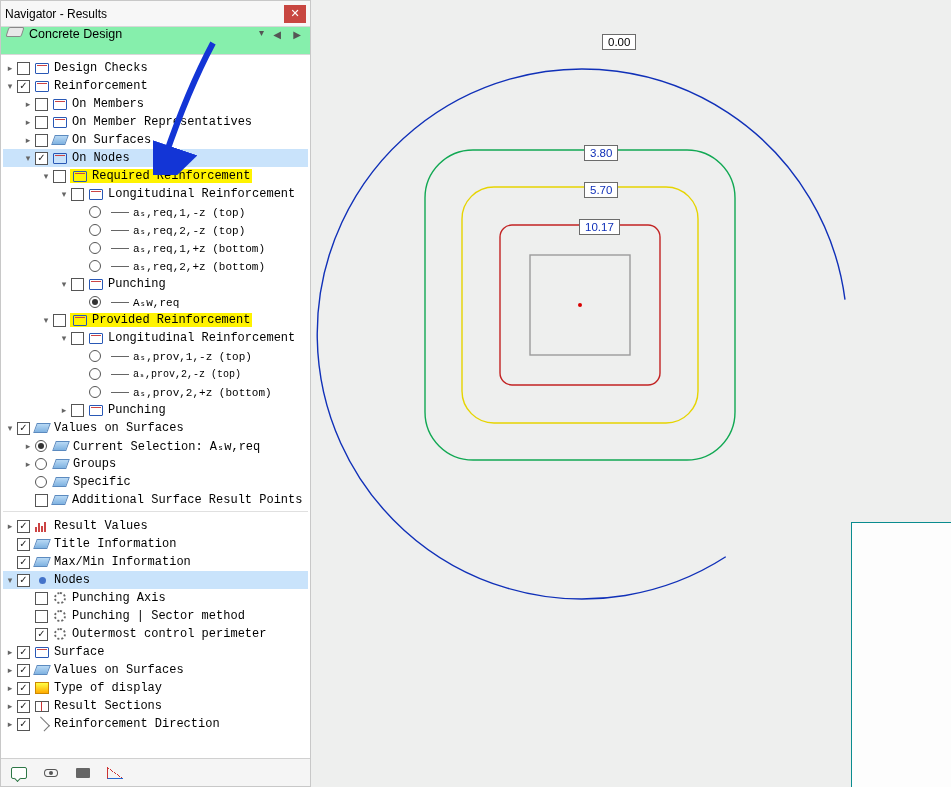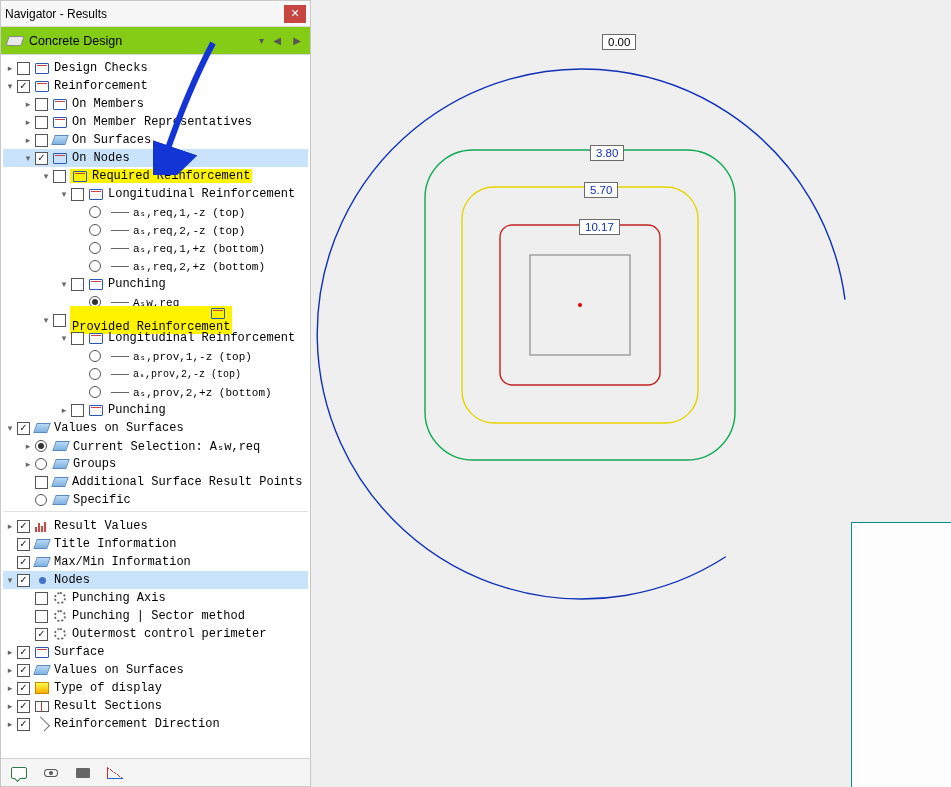--- a/index.html
+++ b/index.html
@@ -38,24 +38,24 @@
   .close-btn {
     width: 22px; height: 18px;
     background: #c84641;
     color: #fff;
     display: flex; align-items: center; justify-content: center;
     font-size: 11px;
     cursor: pointer;
   }
   .category-bar {
     height: 28px;
-    background: #84cc16;
+    background: #86efac;
     border-bottom: 1px solid #d8d8d8;
     display: flex;
-    align-items: center;
+    align-items: flex-start;
     padding: 0 6px;
     gap: 6px;
   }
   .cat-icon {
     width: 16px; height: 10px;
     border: 1px solid #888;
     border-radius: 2px;
     transform: skewX(-18deg);
     background: #e8e8e8;
   }
@@ -364,21 +364,21 @@
       <span class="indent" style="width:86px"></span>
       <span class="radio sel"></span>
         <span class="dashline"></span>
       <span class="label" style="font-size:11px">Aₛw,req</span>
     </div>
 
     <div class="row highlighted">
       <span class="indent" style="width:36px"></span>
       <span class="expander">▾</span>
       <span class="chk"></span>
-      <span class="label-wrap" style="display:flex;align-items:flex-end;flex-direction:column;">
+      <span class="label-wrap" style="display:flex;align-items:flex-start;">
         <span class="ticon">
             <span class="ico-member"></span>
           </span>
         <span class="label">Provided Reinforcement</span>
       </span>
     </div>
 
     <div class="row">
       <span class="indent" style="width:54px"></span>
       <span class="expander">▾</span>
@@ -440,33 +440,33 @@
       <span class="indent" style="width:18px"></span>
       <span class="expander">▸</span>
       <span class="radio"></span>
       <span class="ticon">
           <span class="ico-surface"></span>
         </span>
       <span class="label">Groups</span>
     </div>
     <div class="row">
       <span class="indent" style="width:32px"></span>
+      <span class="radio"></span>
+      <span class="ticon">
+          <span class="ico-surface"></span>
+        </span>
+      <span class="label">Specific</span>
+    </div>
+    <div class="row">
+      <span class="indent" style="width:32px"></span>
       <span class="chk"></span>
       <span class="ticon">
           <span class="ico-surface"></span>
         </span>
       <span class="label">Additional Surface Result Points</span>
-    </div>
-    <div class="row">
-      <span class="indent" style="width:32px"></span>
-      <span class="radio"></span>
-      <span class="ticon">
-          <span class="ico-surface"></span>
-        </span>
-      <span class="label">Specific</span>
     </div>
 
     <div style="height:4px;border-top:1px solid #e0e0e0;margin:2px 0"></div>
 
     <div class="row">
       <span class="indent" style="width:0px"></span>
       <span class="expander">▸</span>
       <span class="chk">✓</span>
       <span class="ticon">
           <span class="ico-bars">
@@ -611,21 +611,21 @@
       <rect x="151" y="187" width="236" height="236" rx="32" ry="32" fill="none" stroke="#e6d400" stroke-width="1.4"></rect>
       <rect x="189" y="225" width="160" height="160" rx="12" ry="12" fill="none" stroke="#c22323" stroke-width="1.4"></rect>
       <rect x="219" y="255" width="100" height="100" rx="0" ry="0" fill="none" stroke="#9c9c9c" stroke-width="1.4"></rect>
       <line x1="299" y1="42" x2="313" y2="44" stroke="#8a8a8a" stroke-width="1"></line>
       <line x1="277" y1="150" x2="289" y2="156" stroke="#8a8a8a" stroke-width="1"></line>
       <line x1="277" y1="187" x2="289" y2="193" stroke="#8a8a8a" stroke-width="1"></line>
       <line x1="277" y1="225" x2="289" y2="230" stroke="#8a8a8a" stroke-width="1"></line>
     </svg>
 
   <div class="value-label" id="lbl0" style="left:291px; top:34px;">0.00</div>
-  <div class="value-label blue" id="lbl1" style="left:279px; top:145px;">3.80</div>
+  <div class="value-label blue" id="lbl1" style="left:273px; top:145px;">3.80</div>
   <div class="value-label blue" id="lbl2" style="left:273px; top:182px;">5.70</div>
   <div class="value-label blue" id="lbl3" style="left:268px; top:219px;">10.17</div>
 
   <div class="red-dot" style="left:267px; top:303px;"></div>
   <div class="red-dot" style="left:589px; top:552px;"></div>
 
   <div class="partial-rect"></div>
 </div>
 
 </body></html>

